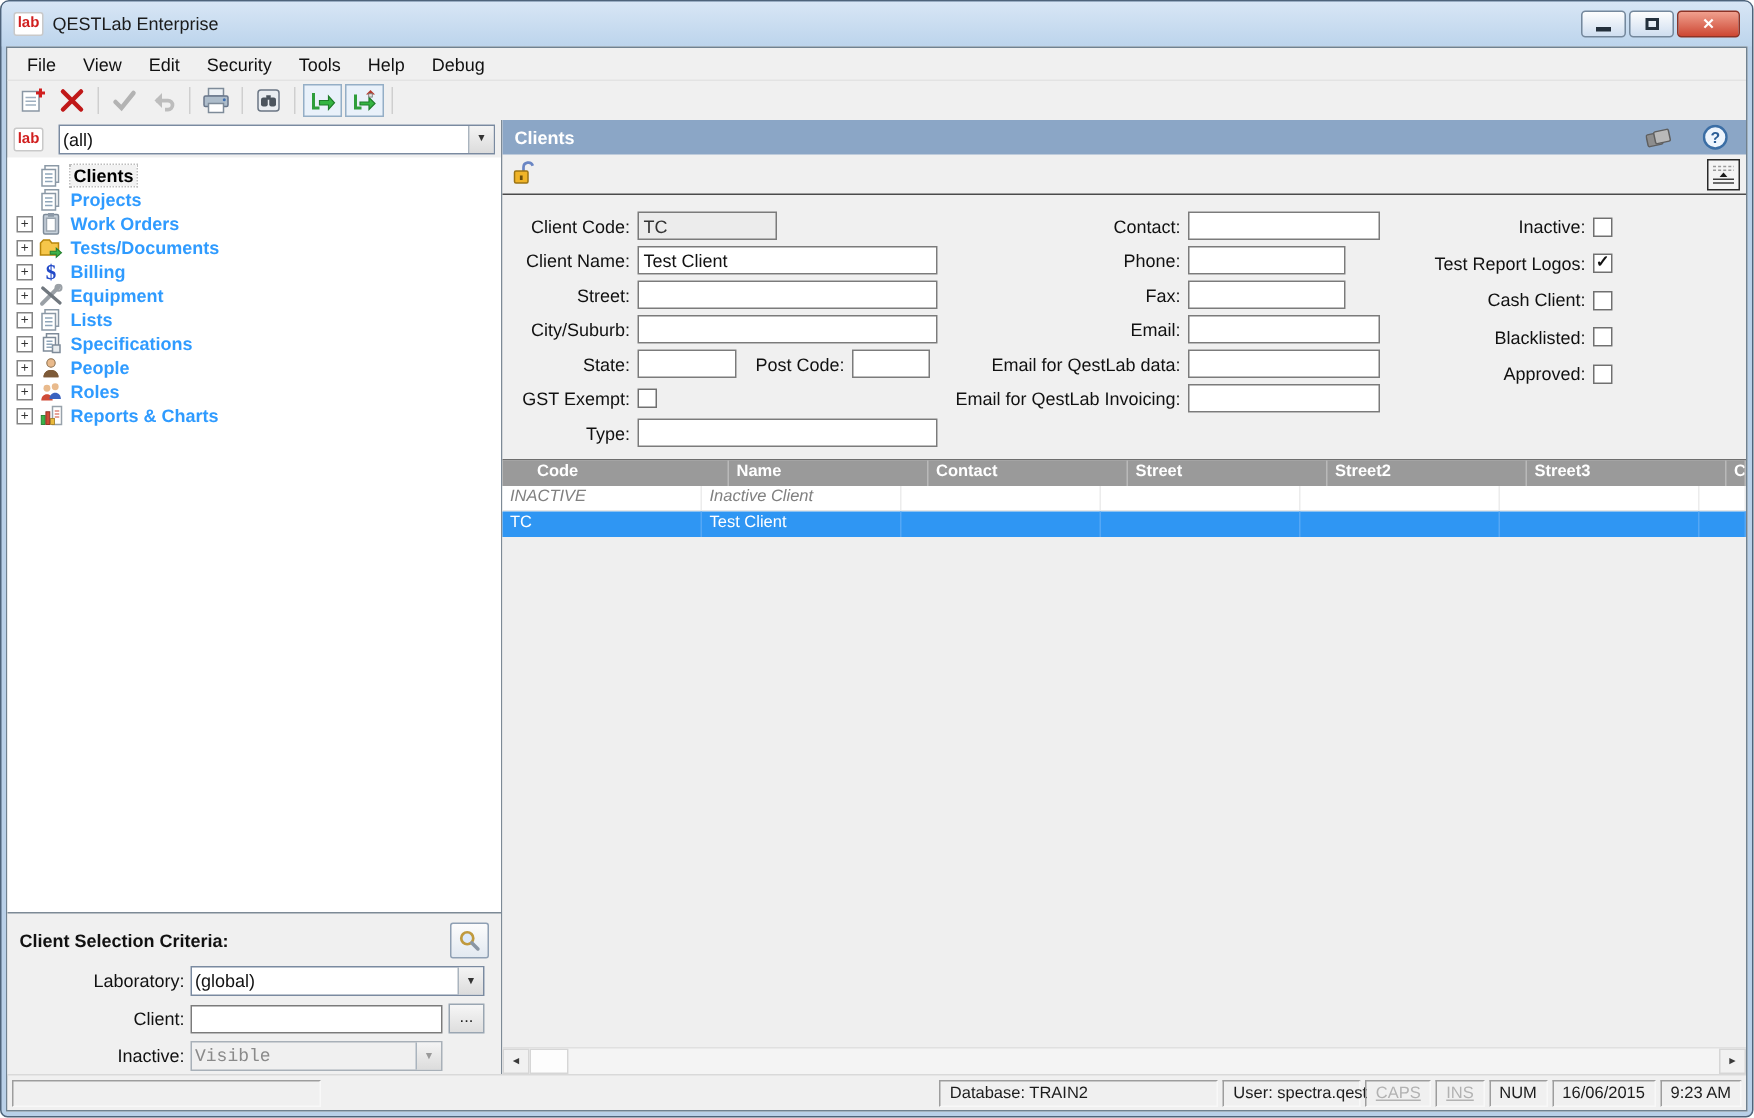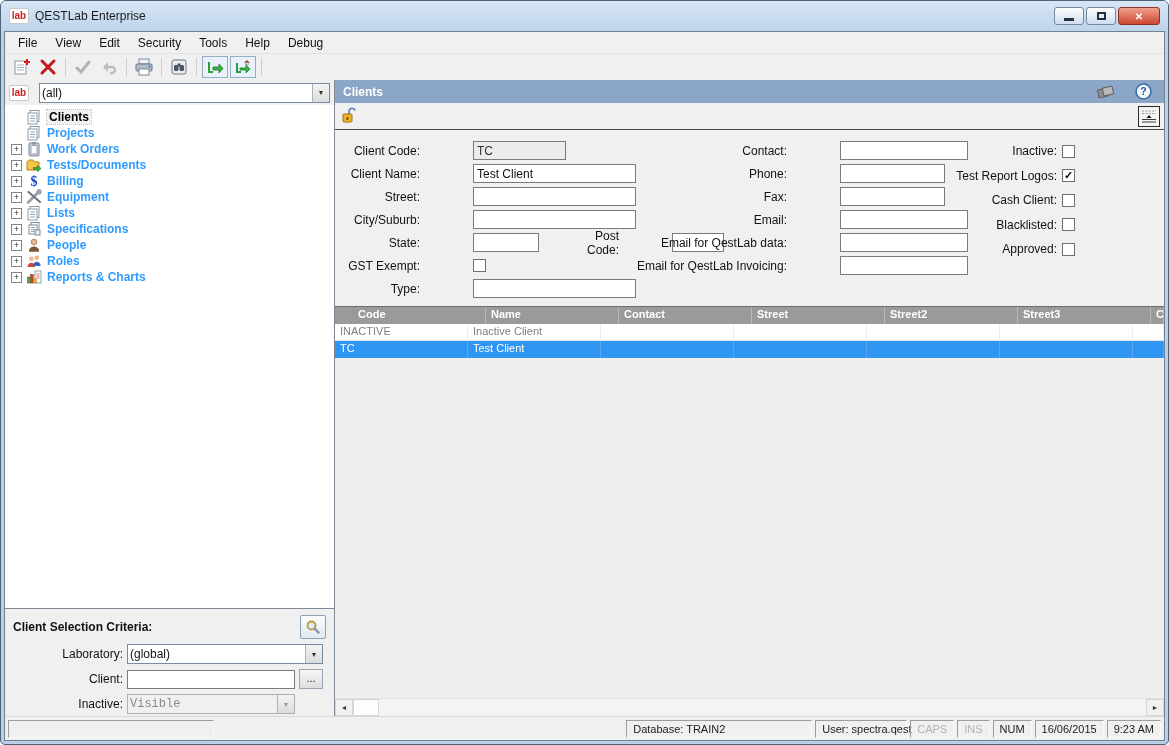--- a/index.html
+++ b/index.html
@@ -66,54 +66,54 @@
   .ph-icons { margin-left:auto; display:flex; align-items:center; gap:20px; }
   .subbar { height:27px; display:flex; align-items:center; padding:0 4px 0 6px; border-bottom:1px solid #4a4a4a; flex:0 0 auto; }
   .collapse-btn { margin-left:auto; width:22px; height:21px; border:1px solid #2a2a2a; background:#f4f4f4;
     display:flex; align-items:center; justify-content:center; }
   
   .form { flex:0 0 auto; height:176px; position:relative; padding-top:9px; }
   .fcol { position:absolute; top:9px; }
   .fcol1 { left:0; width:292px; }
   .fcol2 { left:292px; width:296px; }
   .fcol3 { left:592px; width:226px; }
-  .frow { display:flex; align-items:center; height:23px;gap:48px; }
+  .frow { display:flex; align-items:center; height:23px; }
   .frow3 { display:flex; align-items:center; height:24.5px; }
   .flabel { text-align:right; font-size:12px; color:#111; margin-right:5px; flex:0 0 auto; }
   .fcol1 .flabel { width:85px; }
   .fcol2 .flabel { width:160px; }
   .fcol3 .flabel { width:130px; }
   input.field { height:19px; border:1px solid #7b7b7b; font-family:"Liberation Sans",sans-serif; font-size:12px; padding:0 3px; background:#fff; color:#111; }
   input.field:disabled, input.field.ro { background:#ececec; color:#333; }
   .sublabel { font-size:12px; color:#111; text-align:right; width:72px; margin:0 5px 0 0; }
   .cbox { width:13px; height:13px; border:1px solid #707070; background:#fff; font-size:11px; font-weight:bold;
     line-height:11px; text-align:center; color:#111; flex:0 0 auto; }
   
   .grid { flex:0 0 auto; border-top:1px solid #6e6e6e; }
   .grow { display:flex; height:17px; align-items:stretch; }
   .ghead { background:#9a9a9a;padding-left:18px; }
   .gcell { width:133px; flex:0 0 auto; font-size:11px; padding:1px 0 0 5px; overflow:hidden; white-space:nowrap; }
   .gcell.last { width:auto; flex:1; }
   .ghead .gcell { color:#fff; font-weight:bold; border-right:1px solid #b9b9b9; }
-  .grow.r0 { background:#fff; color:#808080; border-bottom:1px solid #e6e6e6; }
+  .grow.r0 { background:#fff; color:#808080; border-bottom:1px solid #e6e6e6;font-style:italic; }
   .grow.r0 .gcell { border-right:1px solid #ececec; }
   .grow.r1 { background:#2f96f3; color:#fff; }
   .grow.r1 .gcell { border-right:1px solid #55a7f5; }
   .grid-filler { flex:1; background:#efefef; }
   
   .hscroll { flex:0 0 auto; height:18px; display:flex; background:#f4f4f4; border-top:1px solid #e0e0e0; }
   .sbtn { width:18px; height:100%; background:#f1f1f1; border:1px solid #d6d6d6; display:flex; align-items:center; justify-content:center;
     font-size:7px; color:#3a3a3a; }
   .sthumb { width:26px; height:100%; background:#fdfdfd; border:1px solid #d6d6d6; }
   .strack { flex:1; }
   
   .statusbar { height:24px; flex:0 0 auto; display:flex; align-items:center; gap:3px; padding:2px 3px; background:#f0f0f0; border-top:1px solid #d9d9d9; }
   .spane { height:18px; border:1px solid; border-color:#9d9d9d #f8f8f8 #f8f8f8 #9d9d9d; font-size:11px;
     display:flex; align-items:center; padding:0 6px; color:#1c1c1c; white-space:nowrap; }
-  .spane.dim { color:#b2b2b2; }
+  .spane.dim { color:#b2b2b2;text-decoration:underline; }
   .sspacer { flex:1; }
   svg { display:block; }
 </style>
 </head>
 <body>
 
 <div class="window">
 
   <div class="titlebar">
     <div class="app-logo">lab</div>

